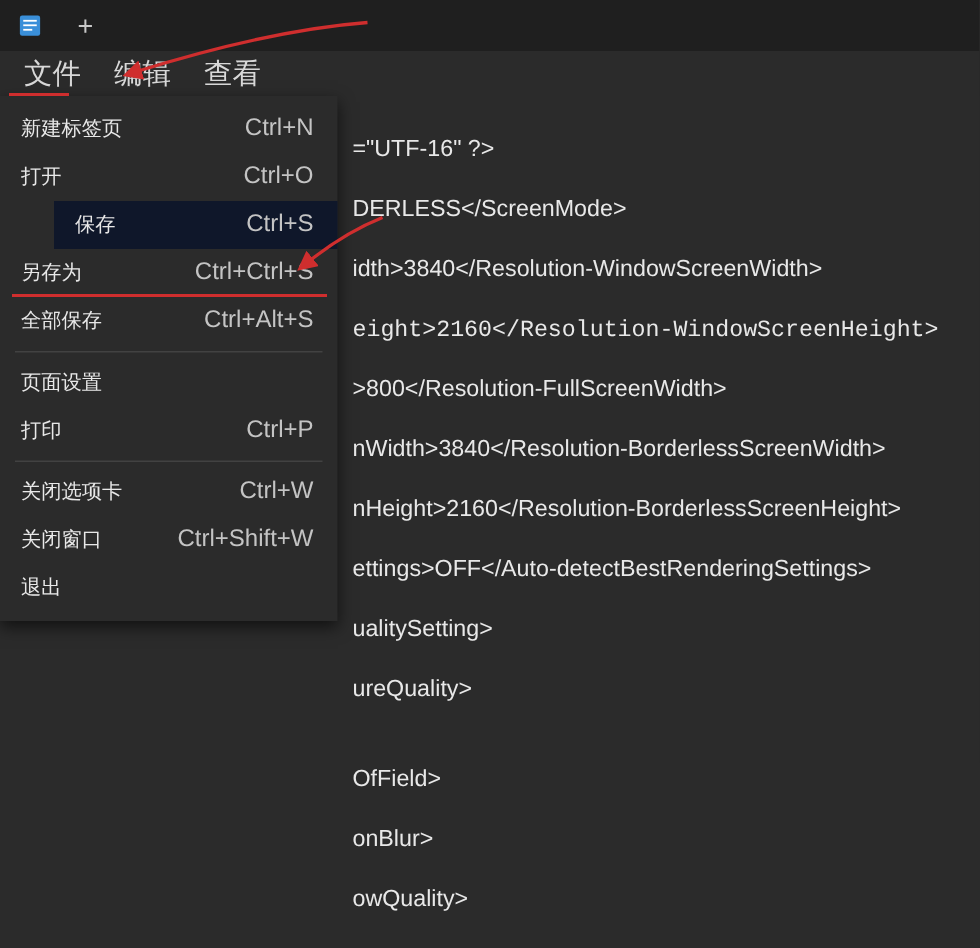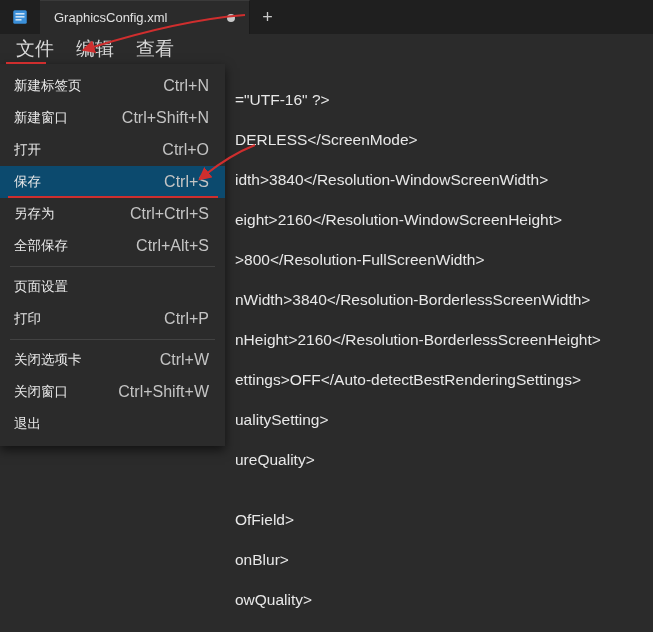--- a/index.html
+++ b/index.html
@@ -71,21 +71,21 @@
     z-index: 10;
   }
   .dropdown-item {
     display: flex;
     justify-content: space-between;
     align-items: center;
     padding: 7px 16px 7px 14px;
     font-size: 13.5px;
     cursor: pointer;
   }
-  .dropdown-item.highlight { background: #0c4a6e; }
+  .dropdown-item.highlight { background: #0f172a; margin-left: 36px; }
   .dropdown-sep {
     height: 1px;
     background: #424242;
     margin: 4px 10px;
   }
   .shortcut { color: #c4c4c4; font-size: 16px; }
   .content {
     position: absolute;
     left: 10px;
     top: 70px;
@@ -115,40 +115,36 @@
 
 <div class="title-bar">
   <div class="app-icon">
     <svg viewBox="0 0 24 24">
       <rect x="3" y="3" width="18" height="18" rx="2" fill="#3a8fd9"></rect>
       <rect x="6" y="7" width="12" height="1.6" fill="#fff"></rect>
       <rect x="6" y="11" width="12" height="1.6" fill="#fff"></rect>
       <rect x="6" y="15" width="8" height="1.6" fill="#fff"></rect>
     </svg>
   </div>
-  <div class="tab">
-    <span class="tab-title">GraphicsConfig.xml</span>
-    <span class="tab-dirty"></span>
-  </div>
   <div class="new-tab-btn">
     <span>+</span>
   </div>
 </div>
 
 <div class="menu-bar">
   <span class="menu-item">文件</span>
   <span class="menu-item">编辑</span>
   <span class="menu-item">查看</span>
 </div>
 
 <div class="content">
 <span style="margin-left: 225px; display: block;">="UTF-16" ?&gt;</span>
 <span style="margin-left: 225px; display: block;">DERLESS&lt;/ScreenMode&gt;</span>
 <span style="margin-left: 225px; display: block;">idth&gt;3840&lt;/Resolution-WindowScreenWidth&gt;</span>
-<span style="margin-left: 225px; display: block;">eight&gt;2160&lt;/Resolution-WindowScreenHeight&gt;</span>
+<span style="margin-left: 225px; display: block; font-family: Liberation Mono, monospace;">eight&gt;2160&lt;/Resolution-WindowScreenHeight&gt;</span>
 <span style="margin-left: 225px; display: block;">&gt;800&lt;/Resolution-FullScreenWidth&gt;</span>
 <span style="margin-left: 225px; display: block;">nWidth&gt;3840&lt;/Resolution-BorderlessScreenWidth&gt;</span>
 <span style="margin-left: 225px; display: block;">nHeight&gt;2160&lt;/Resolution-BorderlessScreenHeight&gt;</span>
 <span style="margin-left: 225px; display: block;">ettings&gt;OFF&lt;/Auto-detectBestRenderingSettings&gt;</span>
 <span style="margin-left: 225px; display: block;">ualitySetting&gt;</span>
 <span style="margin-left: 225px; display: block;">ureQuality&gt;</span>
 <span style="display: block;"></span>
 <span style="margin-left: 225px; display: block;">OfField&gt;</span>
 <span style="margin-left: 225px; display: block;">onBlur&gt;</span>
 <span style="margin-left: 225px; display: block;">owQuality&gt;</span>
@@ -163,24 +159,20 @@
 
 
 </div>
 
 <div class="dropdown">
   <div class="dropdown-item">
     <span>新建标签页</span>
     <span class="shortcut">Ctrl+N</span>
   </div>
   <div class="dropdown-item">
-    <span>新建窗口</span>
-    <span class="shortcut">Ctrl+Shift+N</span>
-  </div>
-  <div class="dropdown-item">
     <span>打开</span>
     <span class="shortcut">Ctrl+O</span>
   </div>
   <div class="dropdown-item highlight">
     <span>保存</span>
     <span class="shortcut">Ctrl+S</span>
   </div>
   <div class="dropdown-item">
     <span>另存为</span>
     <span class="shortcut">Ctrl+Ctrl+S</span>

